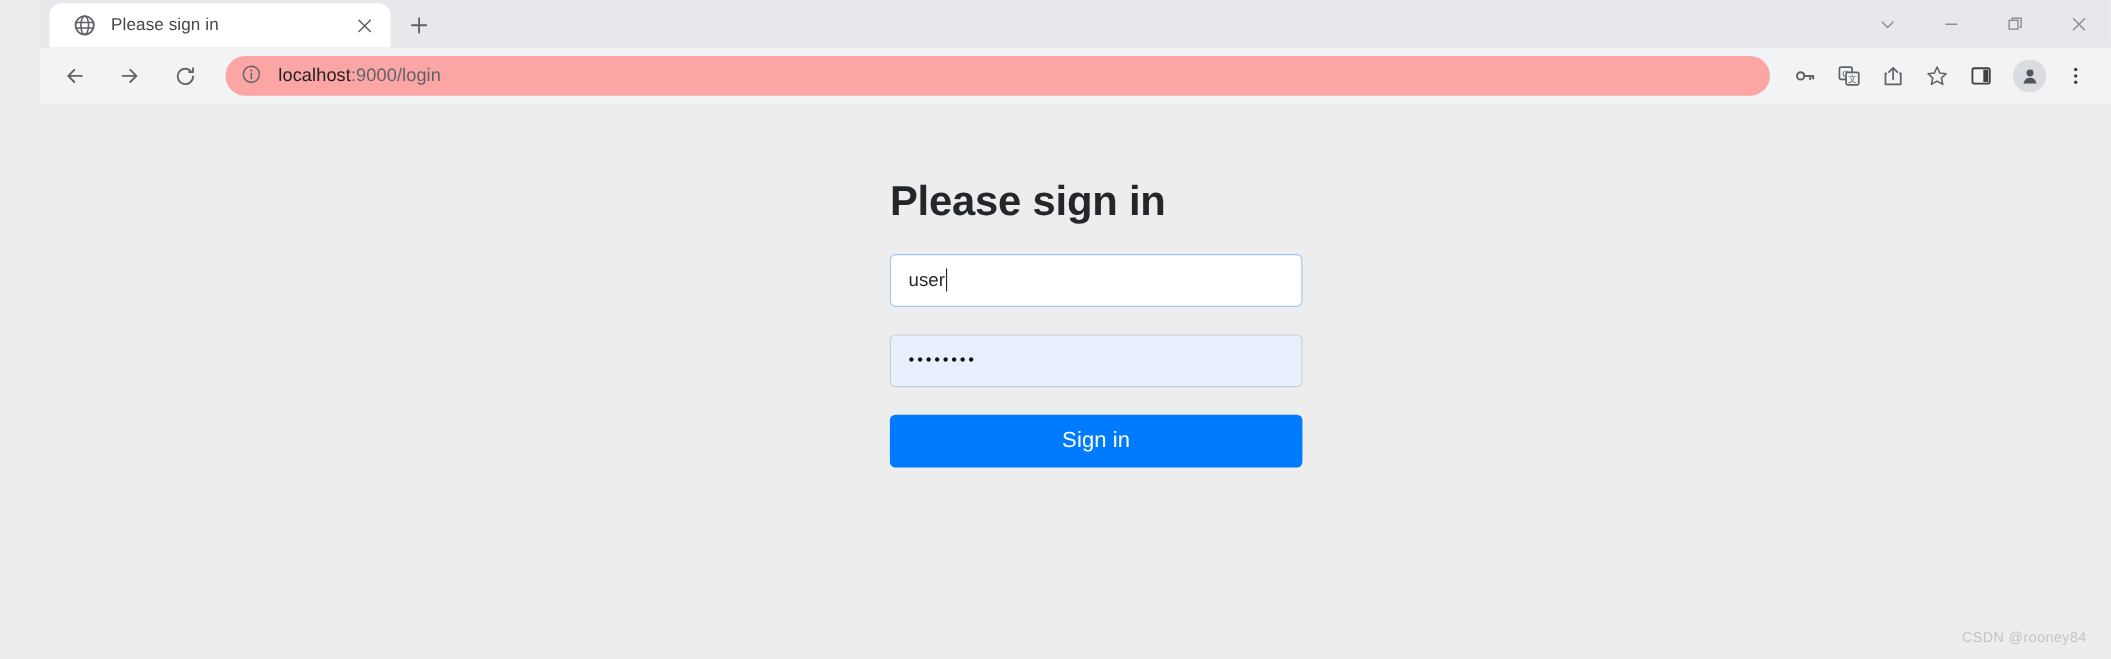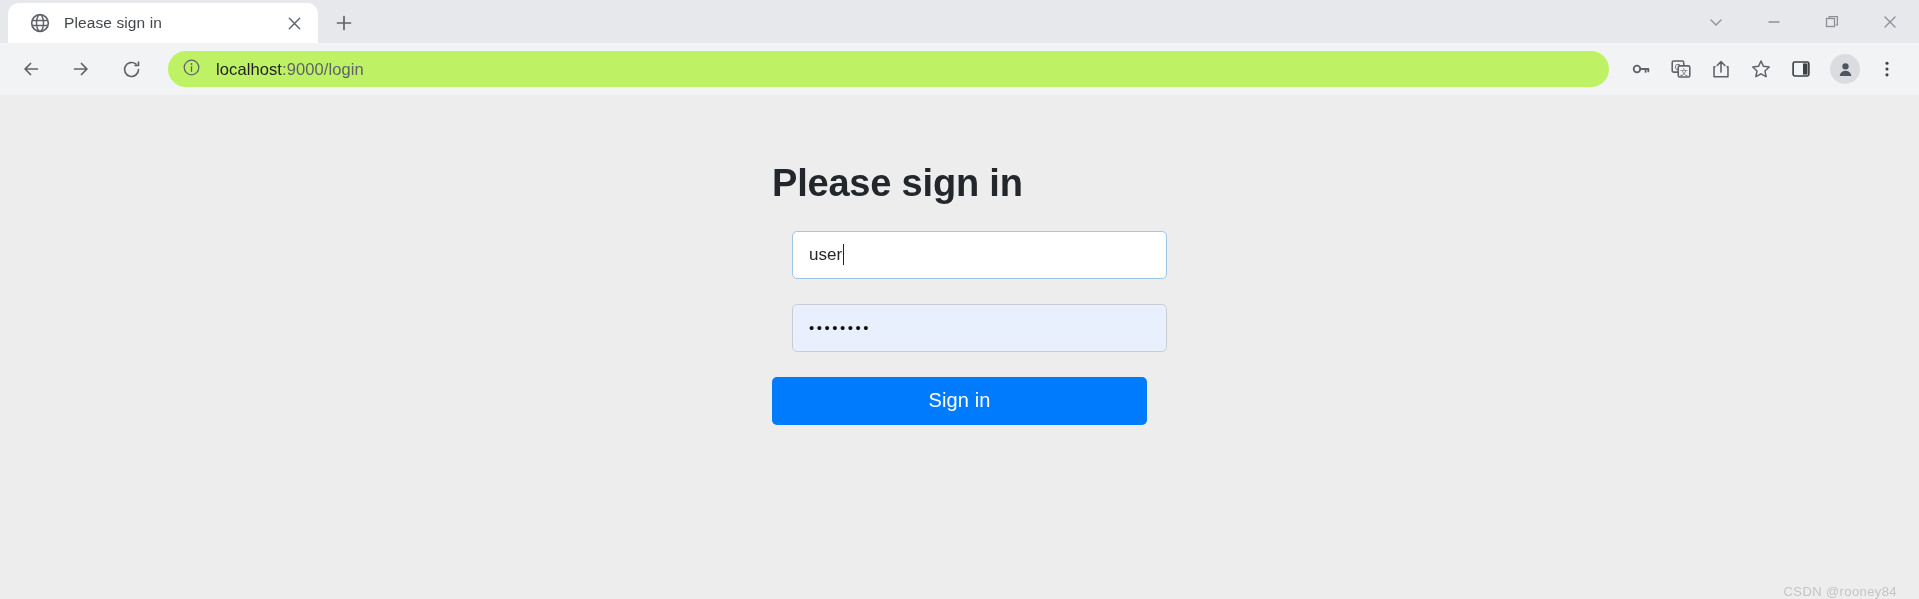--- a/index.html
+++ b/index.html
@@ -5,21 +5,21 @@
   * { box-sizing: border-box; }
   html, body {
     margin: 0; padding: 0;
     width: 1919px; height: 599px;
     overflow: hidden;
     font-family: "Liberation Sans", sans-serif;
     background: #ededed;
   }
 
   
-  .browser { width: 1919px; height: 599px; display: flex; flex-direction: column; }
+  .browser { width: 1919px; height: 599px; display: flex; flex-direction: column; padding-left: 37px; }
 
   .tabstrip {
     height: 43px;
     background: #e7e8ec;
     display: flex;
     align-items: flex-end;
     position: relative;
     flex: 0 0 auto;
   }
   .tab {
@@ -67,21 +67,21 @@
     flex: 0 0 auto;
   }
   .nav-btn {
     width: 38px; height: 38px; margin: 0 6px;
     display: flex; align-items: center; justify-content: center;
     border-radius: 50%; flex: 0 0 auto;
   }
   .omnibox {
     flex: 1 1 auto;
     height: 36px;
-    background: #bef264;
+    background: #fca5a5;
     border-radius: 18px;
     display: flex; align-items: center;
     margin: 0 10px 0 12px;
     padding: 0 14px;
     min-width: 0;
   }
   .omnibox-info { width: 22px; height: 22px; flex: 0 0 auto; margin-right: 12px; }
   .omnibox-url {
     font-size: 16.5px; color: #5f6368;
     white-space: nowrap; overflow: hidden; text-overflow: ellipsis;
@@ -129,21 +129,20 @@
   }
   .field {
     width: 375px;
     height: 48px;
     border-radius: 5px;
     display: flex; align-items: center;
     padding: 0 16px;
     font-size: 17px;
     margin-bottom: 25px;
     color: #23272b;
-    margin-left: 20px;
   }
   .field-username {
     background: #ffffff;
     border: 1px solid #9fc5ea;
   }
   .caret {
     display: inline-block;
     width: 1px; height: 21px;
     background: #202124;
     margin-left: 1px;
@@ -162,21 +161,21 @@
     border: none;
     border-radius: 5px;
     color: #ffffff;
     font-size: 20px;
     font-family: "Liberation Sans", sans-serif;
     display: flex; align-items: center; justify-content: center;
     letter-spacing: .1px;
   }
   .watermark {
     position: absolute;
-    right: 22px; bottom: 0;
+    right: 22px; bottom: 12px;
     font-size: 13px;
     color: #c4c4c4;
     letter-spacing: .4px;
   }
 </style>
 </head>
 <body>
 
 <div class="browser">
 

